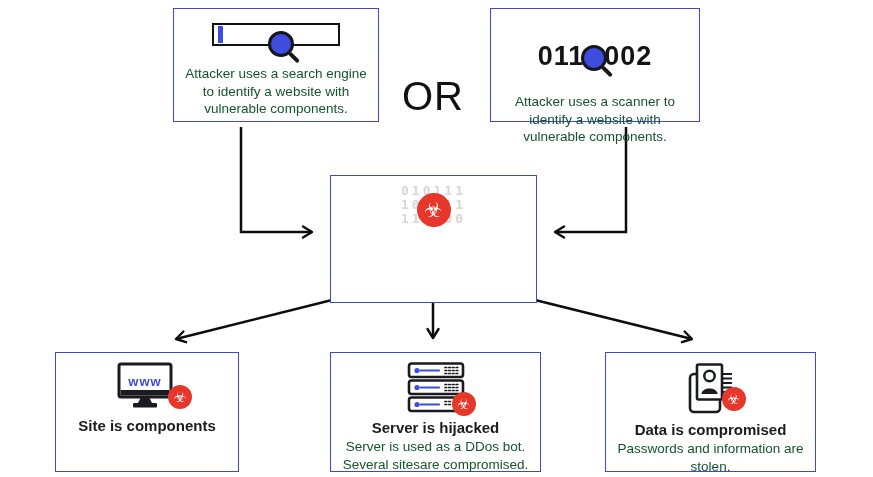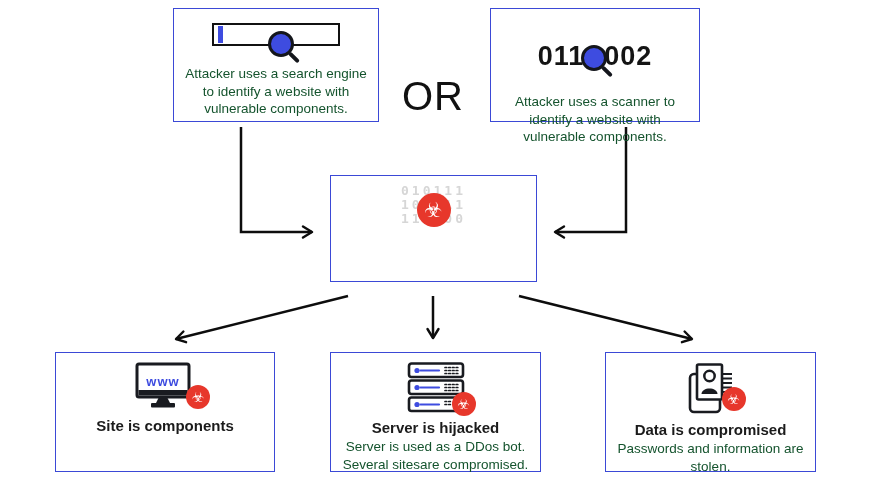--- a/index.html
+++ b/index.html
@@ -92,30 +92,30 @@
 
   <section class="node" style="left:490px; top:8px; width:210px; height:114px;">
     <div class="scanrow">
       <span class="digits">011</span>
       <span class="mag"></span>
       <span class="digits">002</span>
     </div>
     <p style="margin-top:20px;">Attacker uses a scanner to identify a website with vulnerable components.</p>
   </section>
 
-  <section class="node" style="left:330px; top:175px; width:207px; height:107px;">
+  <section class="node" style="left:330px; top:175px; width:207px; height:128px;">
     <div class="binblock">
       <div class="binrow">010111</div>
       <div class="binrow">101011</div>
       <div class="binrow">110100</div>
       <span class="hz">☣</span>
     </div>
   </section>
 
-  <section class="node" style="left:55px; top:352px; width:220px; height:120px;">
+  <section class="node" style="left:55px; top:352px; width:184px; height:120px;">
     <div class="iconwrap" style="height:52px;">
       <svg width="72" height="52" viewBox="0 0 72 52">
         <rect x="8" y="3" width="52" height="33" rx="2" fill="#fff" stroke="#191b20" stroke-width="3"></rect>
         <rect x="9.5" y="29" width="49" height="5.5" fill="#191b20"></rect>
         <polygon points="30,36 38,36 41,42 27,42" fill="#191b20"></polygon>
         <rect x="22" y="42" width="24" height="4.5" rx="1" fill="#191b20"></rect>
         <text x="34" y="25" text-anchor="middle" font-size="13" font-weight="bold" fill="#3e4ce0" letter-spacing="1" font-family="Liberation Sans, sans-serif">www</text>
       </svg>
       <span class="hz badge-sm mon-badge">☣</span>
     </div>

